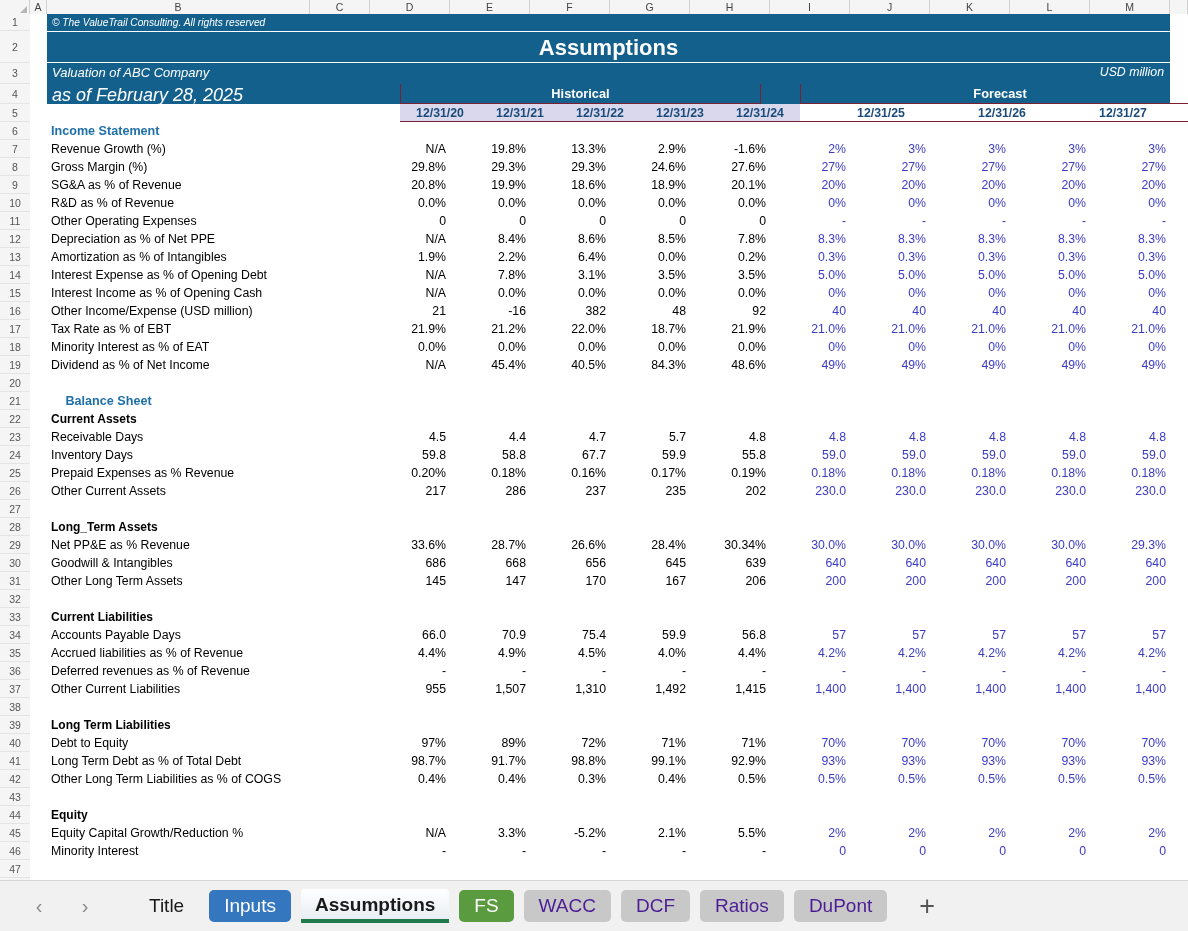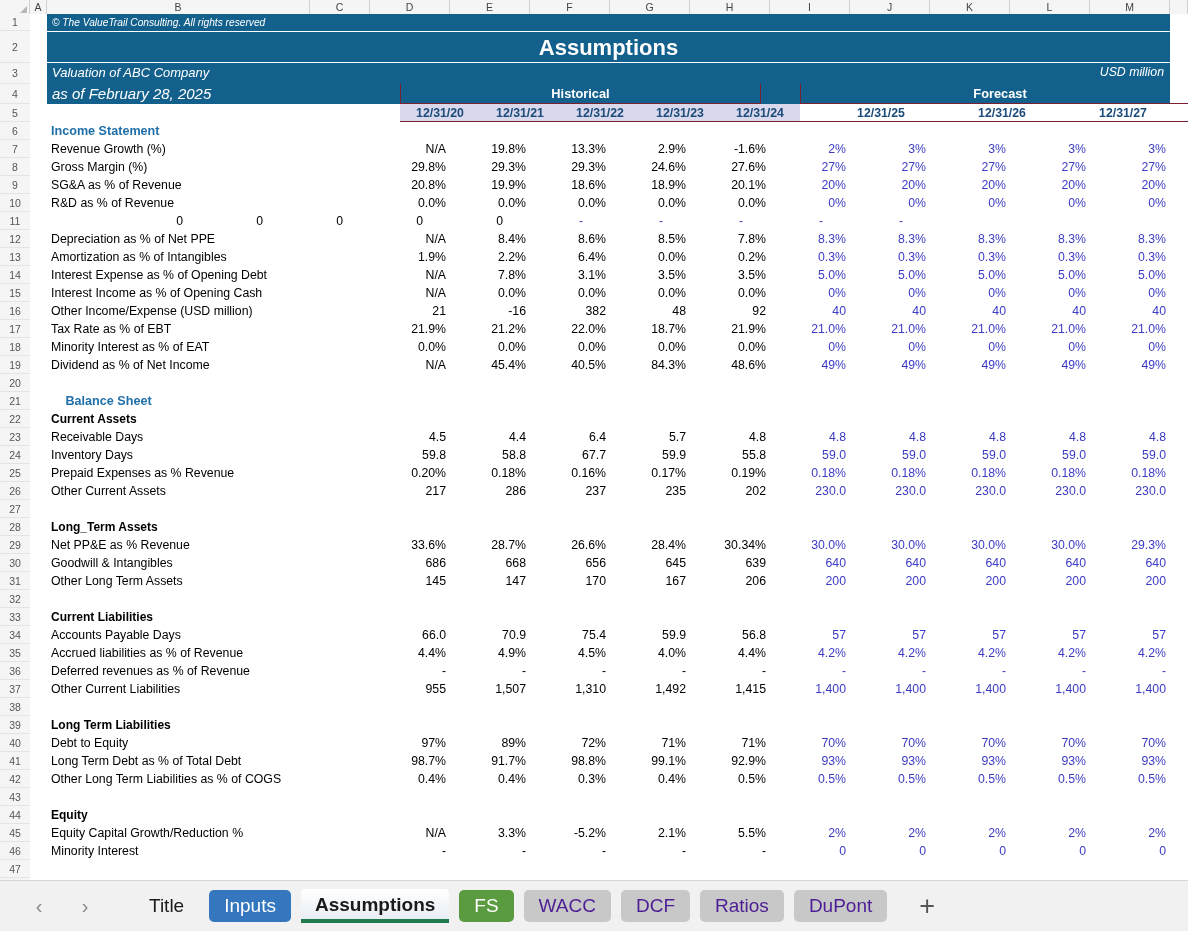--- a/index.html
+++ b/index.html
@@ -72,21 +72,21 @@
   .hdr-title {
     height: 32px; line-height: 32px; text-align: center;
     color: #ffffff; font-size: 22px; font-weight: bold;
     border-top: 1px solid #ffffff; border-bottom: 1px solid #ffffff;
   }
   .hdr-sub {
     position: relative; height: 41px;
   }
   .hdr-sub .vline1 { color:#fff; font-size: 13px; font-style: italic;
     position: absolute; left: 5px; top: 2px; }
-  .hdr-sub .vline2 { color:#fff; font-size: 15px; font-style: italic;
+  .hdr-sub .vline2 { color:#fff; font-size: 18px; font-style: italic;
     position: absolute; left: 5px; top: 22px; }
   .hdr-units {
     position: absolute; right: 6px; top: 2px;
     color: #ffffff; font-size: 12.3px; font-style: italic;
   }
   .band {
     position: absolute; top: 21px; height: 20px; line-height: 20px;
     text-align: center; color: #ffffff; font-size: 12.8px; font-weight: bold;
   }
   .band-hist { left: 353px; width: 361px;
@@ -321,20 +321,21 @@
           <div class="cell c-num">0.0%</div>
           <div class="cell c-num">0.0%</div>
           <div class="cell c-num fc">0%</div>
           <div class="cell c-num fc">0%</div>
           <div class="cell c-num fc">0%</div>
           <div class="cell c-num fc">0%</div>
           <div class="cell c-num fc">0%</div>
         </div>
         <div class="row" style="height: 18px;">
           <div class="cell c-a"></div>
+          <div class="cell c-b c-label">Other Operating Expenses</div>
           <div class="cell c-c"></div>
           <div class="cell c-num">0</div>
           <div class="cell c-num">0</div>
           <div class="cell c-num">0</div>
           <div class="cell c-num">0</div>
           <div class="cell c-num">0</div>
           <div class="cell c-num fc">-</div>
           <div class="cell c-num fc">-</div>
           <div class="cell c-num fc">-</div>
           <div class="cell c-num fc">-</div>
@@ -504,21 +505,21 @@
           <div class="cell c-num fc"></div>
           <div class="cell c-num fc"></div>
           <div class="cell c-num fc"></div>
         </div>
         <div class="row" style="height: 18px;">
           <div class="cell c-a"></div>
           <div class="cell c-b c-label">Receivable Days</div>
           <div class="cell c-c"></div>
           <div class="cell c-num">4.5</div>
           <div class="cell c-num">4.4</div>
-          <div class="cell c-num">6.4</div>
+          <div class="cell c-num">4.7</div>
           <div class="cell c-num">5.7</div>
           <div class="cell c-num">4.8</div>
           <div class="cell c-num fc">4.8</div>
           <div class="cell c-num fc">4.8</div>
           <div class="cell c-num fc">4.8</div>
           <div class="cell c-num fc">4.8</div>
           <div class="cell c-num fc">4.8</div>
         </div>
         <div class="row" style="height: 18px;">
           <div class="cell c-a"></div>

